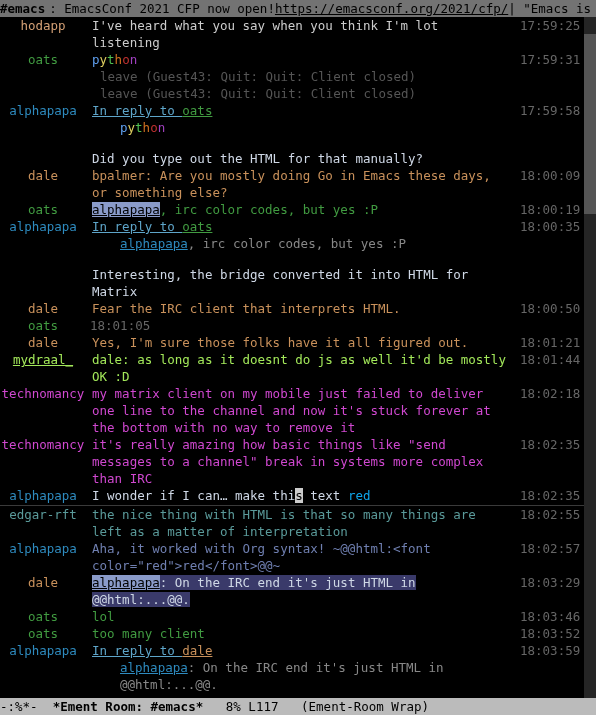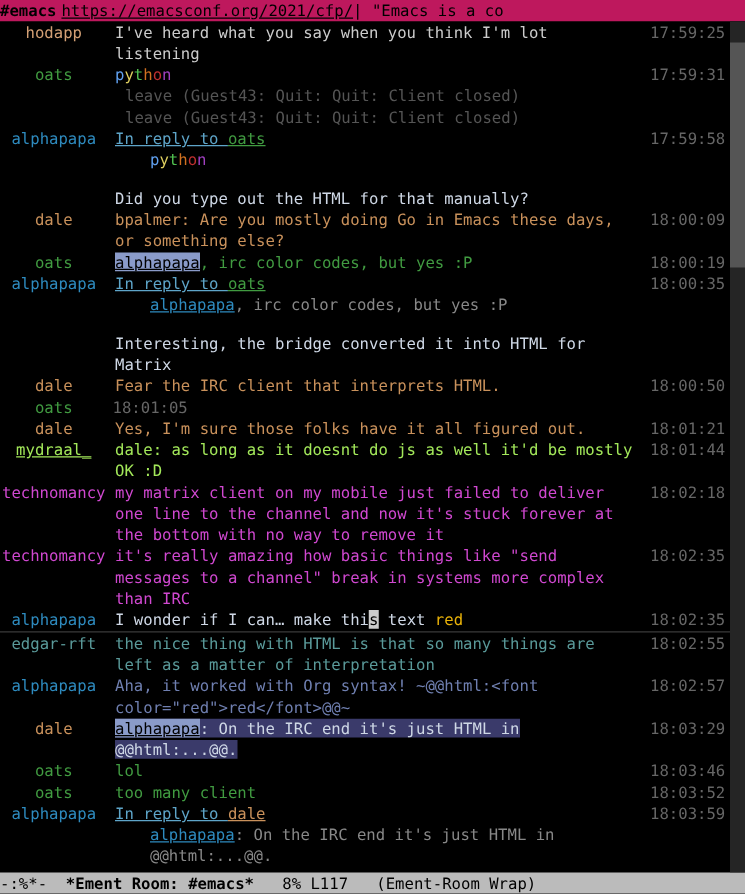--- a/index.html
+++ b/index.html
@@ -1,17 +1,17 @@
 <!DOCTYPE html>
 <html><head>
 <meta charset="utf-8">
 <style>
   html,body{margin:0;padding:0;background:#000;color:#ccc;font-family:Menlo,Consolas,monospace;font-size:12.5px;line-height:17px;overflow:hidden}
   .root{display:flex;flex-direction:column;width:596px;height:715px;position:relative}
-  .topbar{background:#be185d;color:#000;display:flex;overflow:hidden;white-space:nowrap;height:17px;align-items:center}
+  .topbar{background:#737373;color:#000;display:flex;overflow:hidden;white-space:nowrap;height:17px;align-items:center}
   .topbar .chan{font-weight:bold;margin-right:4px}
   .url{text-decoration:underline}
   .body{flex:1;overflow:hidden;position:relative}
   .scrollbar{position:absolute;right:0;top:0;width:12px;height:100%;background:#252525}
   .thumb{position:absolute;right:0;top:17px;width:12px;height:180px;background:#555}
   .row{display:flex;align-items:flex-start}
   .nickcol{width:86px;flex:none;text-align:center;padding-right:4px}
   .msgcol{flex:1;padding-left:2px;padding-right:14px}
   .timecol{width:62px;flex:none;color:#666;padding-right:14px}
   .nick-hodapp{color:#d4a075}
@@ -26,35 +26,36 @@
   .link-oats{color:#419b41;text-decoration:underline}
   .link-dale{color:#c9915b;text-decoration:underline}
   .link-alphapapa{color:#2e8bbf;text-decoration:underline}
   .hl-alpha{background:#8a9bc9;color:#000;text-decoration:underline}
   .quote{color:#888}
   .oats-msg{color:#419b41}
   .dale-msg{color:#c9915b}
   .technomancy-msg{color:#d048d0}
   .mydraal-msg{color:#a3e85a}
   .edgar-msg{color:#5a9a9a}
-  .red{color:#eab308}
+  .red{color:#0ea5e9}
   .blue-text{color:#6f7fb0}
   .hl-region{background:#3a3a6a;color:#cfd8e6}
   .py .p{color:#60a0f0}.py .y{color:#e0d060}.py .t{color:#50c050}.py .h{color:#d07020}.py .o{color:#c03030}.py .n{color:#a040c0}
   .cursor{background:#ccc;color:#000}
   .modeline{background:#bbb;color:#000;height:17px;display:flex;align-items:center;white-space:pre}
   .wrap{word-wrap:break-word}
   .sep-line{border-top:1px solid #3a3a3a;margin:1px 0 0 0}
 </style>
 </head>
 <body>
 
 <div class="root">
   <div class="topbar">
     <span class="chan">#emacs</span>
+      <span>: EmacsConf 2021 CFP now open! </span>
       <span class="url">https://emacsconf.org/2021/cfp/</span>
       <span> | "Emacs is a co</span>
   </div>
 
   <div class="body">
     <div id="rows">
         <div class="row">
           <div class="nickcol"><span class="nick-hodapp">hodapp</span></div>
           <div class="msgcol wrap">I've heard what you say when you think I'm lot listening</div>
           <div class="timecol">17:59:25</div>

